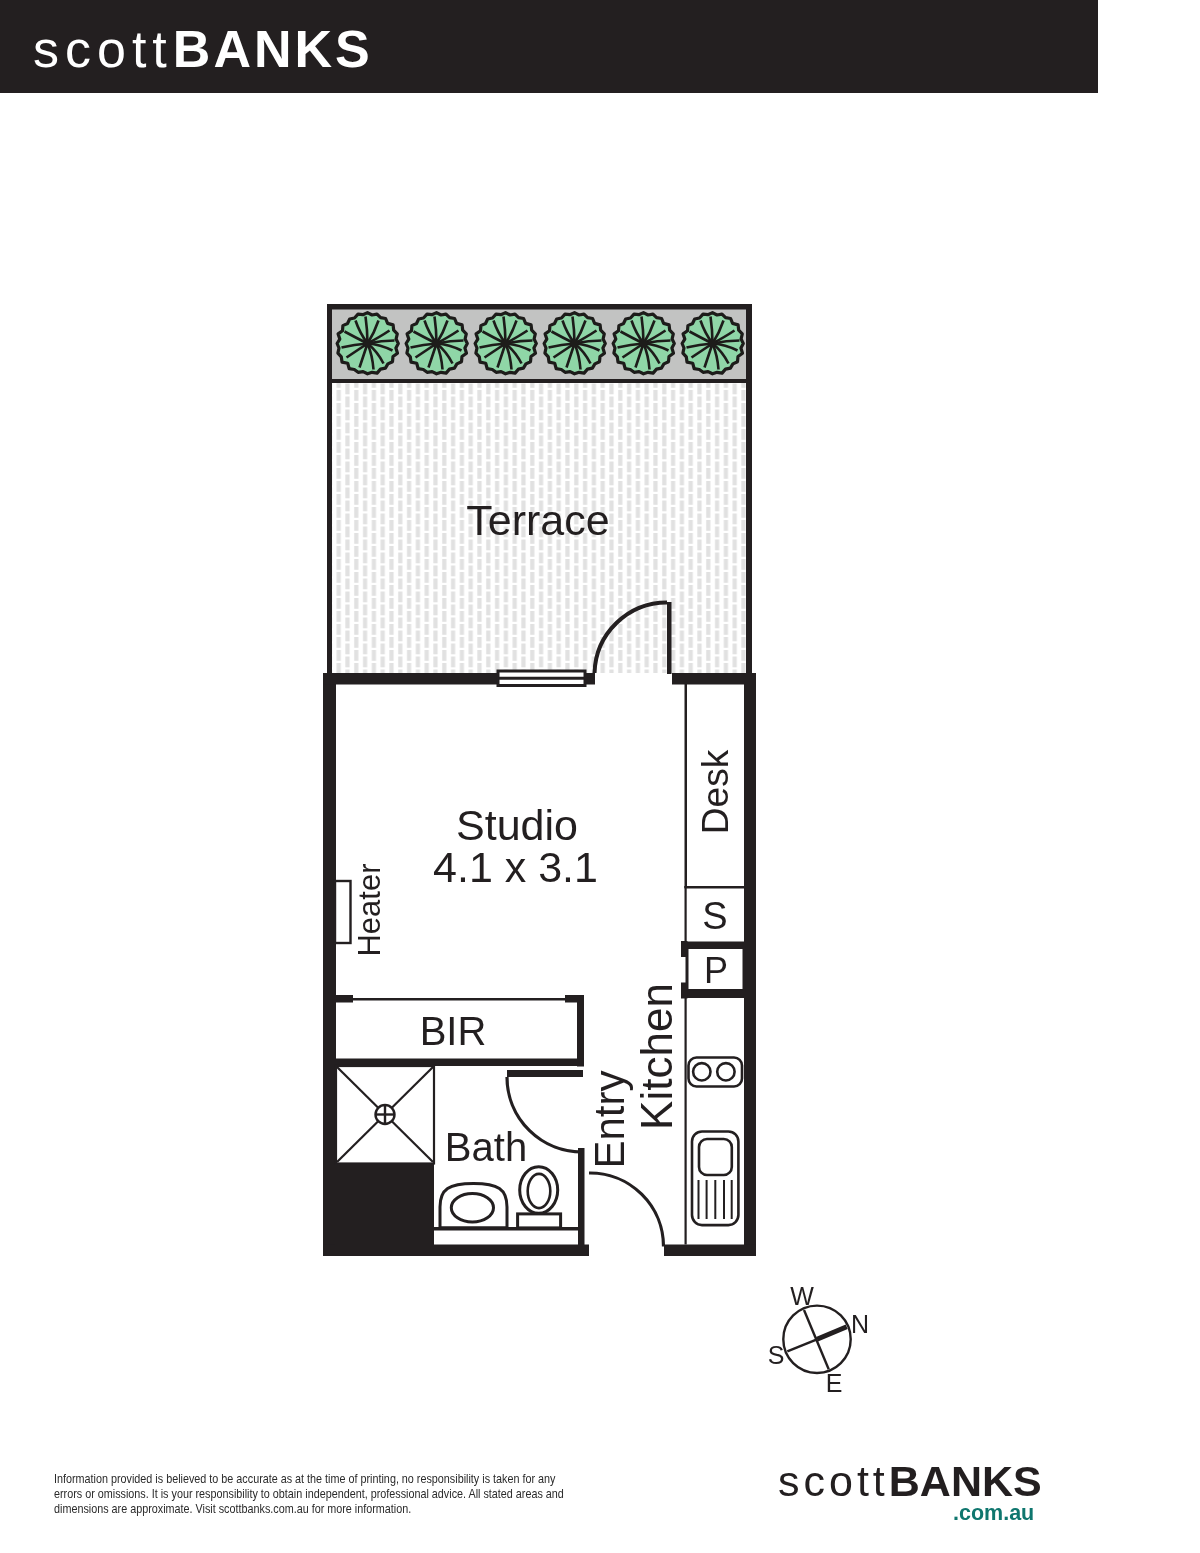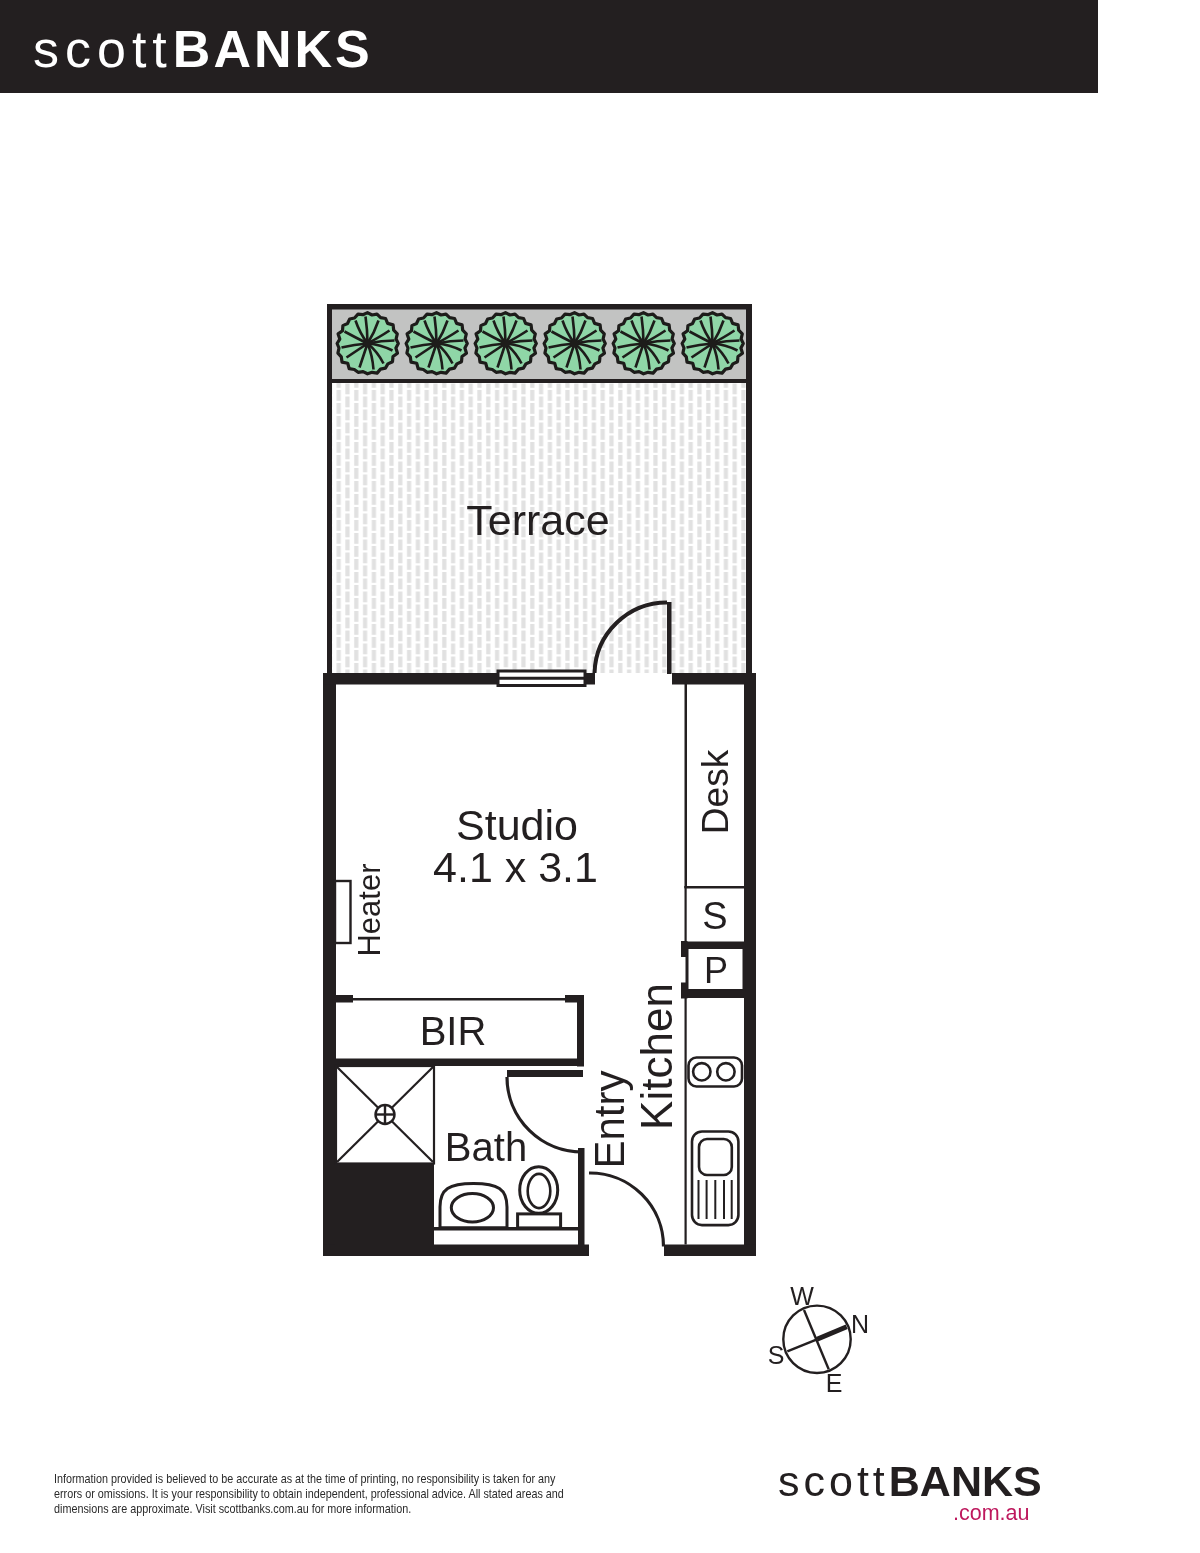--- a/index.html
+++ b/index.html
@@ -201,13 +201,13 @@
 <text x="860" y="1333">N</text>
 <text x="776" y="1364">S</text>
 <text x="834" y="1392">E</text>
 </g>
 </svg>
 
 <div class="abs" style="left:54px;top:1471px;font-size:13px;line-height:15.2px;color:#2a2a2a;transform:scaleX(0.83);transform-origin:0 0;white-space:nowrap;">Information provided is believed to be accurate as at the time of printing, no responsibility is taken for any<br>errors or omissions. It is your responsibility to obtain independent, professional advice. All stated areas and<br>dimensions are approximate. Visit scottbanks.com.au for more information.</div>
 
 <div class="abs" style="left:778px;top:1457px;font-size:43px;color:#231f20;white-space:nowrap;"><span style="letter-spacing:4px;">scott</span><b>BANKS</b></div>
 
-<div class="abs" style="left:953px;top:1501px;font-size:21.5px;color:#be185d;">.com.au</div>
+<div class="abs" style="left:953px;top:1501px;font-size:21.5px;color:#0f766e;font-weight:bold;">.com.au</div>
 
 </body></html>

